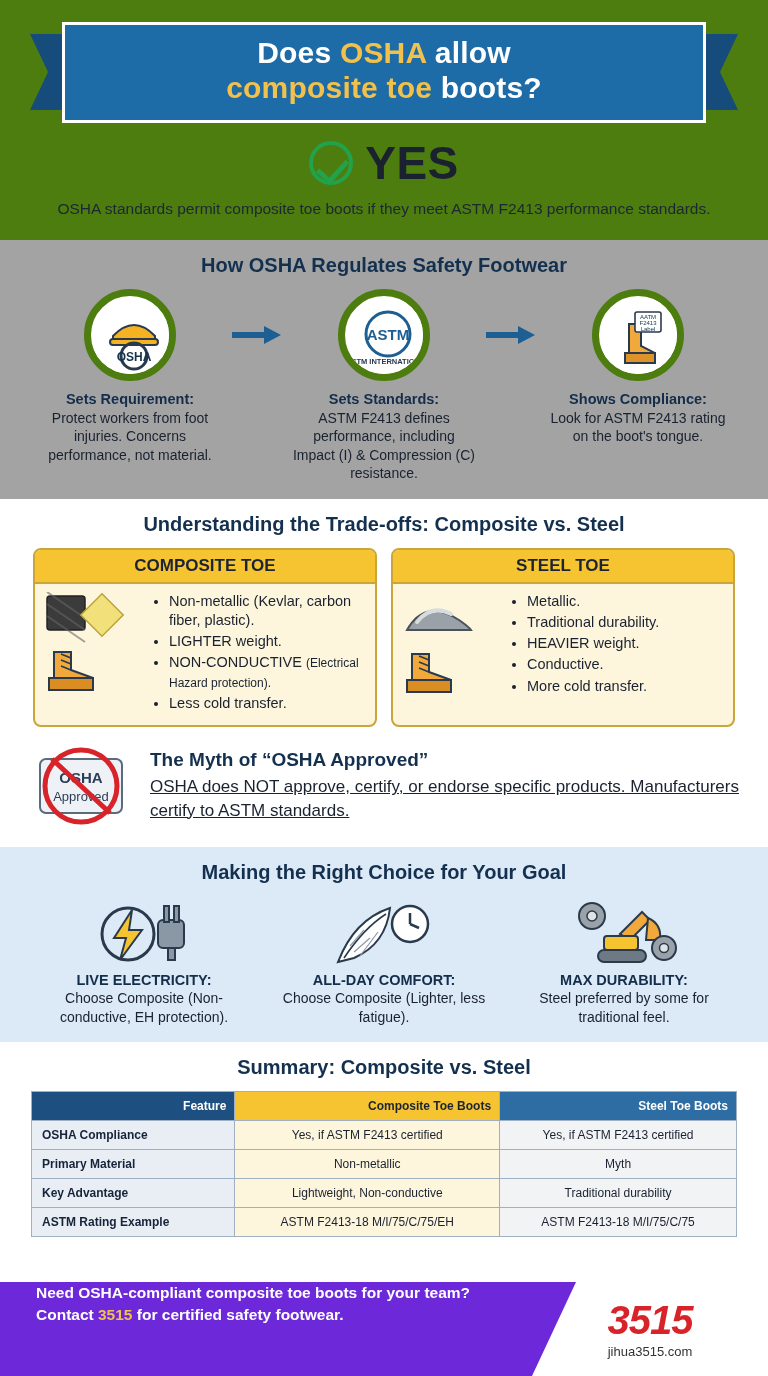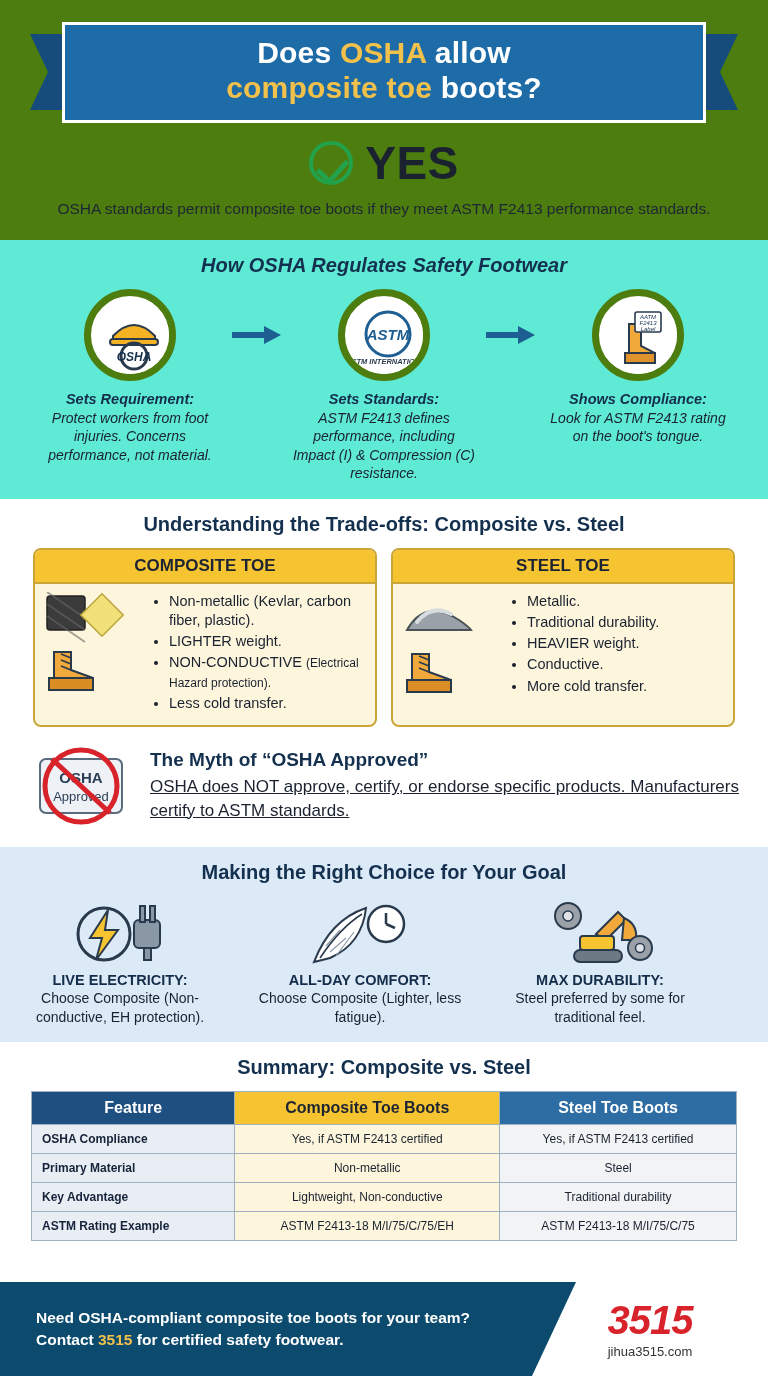--- a/index.html
+++ b/index.html
@@ -57,21 +57,21 @@
     border: solid #22a24a; border-width: 0 5px 5px 0;
     transform: rotate(42deg);
   }
   .yes-text { font-size: 46px; font-weight: bold; letter-spacing: .5px; }
   .yes-sub {
     text-align: center; font-size: 15.5px; line-height: 1.4;
     margin: 8px 30px 14px 30px; color: #1d2733;
   }
 
   
-  .band-blue { background: #5eead4; padding: 14px 0 16px 0; font-style: italic; }
+  .band-blue { background: #a3a3a3; padding: 14px 0 16px 0; }
   .sec-title {
     text-align: center; font-size: 20px; font-weight: bold;
     color: #14304f; margin-bottom: 12px;
   }
   .flow { display: flex; align-items: flex-start; justify-content: center; }
   .flow-col { width: 200px; text-align: center; }
   .badge {
     width: 92px; height: 92px; border-radius: 50%;
     background: #ffffff; border: 7px solid #4d7c0f;
     margin: 0 auto 10px auto; position: relative; overflow: hidden;
@@ -104,47 +104,47 @@
 
   
   .myth { display: flex; align-items: flex-start; padding: 10px 24px 14px 26px; gap: 14px; }
   .myth-art { width: 110px; flex: none; }
   .myth-txt { padding-top: 4px; }
   .myth-h { font-size: 19px; font-weight: bold; color: #14304f; }
   .myth-p { font-size: 17px; line-height: 1.38; margin-top: 4px; text-decoration: underline; }
 
   
   .choice { background: #dce9f6; padding: 14px 0 16px 0; }
-  .choice-row { display: flex; }
+  .choice-row { display: flex; justify-content: center; }
   .choice-col { width: 240px; text-align: center; padding: 0 8px; }
   .choice-art { height: 76px; display: flex; align-items: center; justify-content: center; }
   .choice-h { font-size: 14.5px; font-weight: bold; color: #132d4a; }
   .choice-p { font-size: 14px; line-height: 1.32; margin-top: 1px; }
 
   
   .summary { padding: 14px 0 10px 0; }
   table { border-collapse: collapse; margin: 0 auto; width: 706px; }
   th, td {
     border: 1px solid #9fb0c2; font-size: 12px; padding: 7px 8px;
     text-align: center;
   }
-  thead th { color: #ffffff; background: #1d4f80; font-weight: bold; font-size: 16px; }
+  thead th { color: #ffffff; background: #1d4f80; font-weight: bold; font-size: 12px; text-align: right; }
   thead th.c2 { background: #f5c430; color: #1c2433; }
   thead th.c3 { background: #2e6da4; }
   tbody td.feat {
     text-align: left; font-weight: bold; background: #e9eef4; color: #16233a;
     padding-left: 10px;
   }
   tbody td.comp { background: #fdf6dd; }
   tbody td.steel { background: #f1f3f5; }
 
   
   .footer {
     position: absolute; left: 0; bottom: 0; width: 768px; height: 94px;
-    background: #0c4a6e; display: flex; align-items: center; gap: 36px;
+    background: #6d28d9; display: flex;  gap: 36px;
   }
   .footer-left {
     flex: 1; padding: 0 0 0 36px; color: #ffffff;
     font-size: 15.5px; font-weight: bold; line-height: 1.45;
     position: relative; z-index: 2;
   }
   .footer-left .accent { color: #f2c14b; }
   .footer-right {
     width: 236px; height: 94px; background: #ffffff;
     clip-path: polygon(44px 0, 100% 0, 100% 100%, 0 100%);
@@ -378,21 +378,21 @@
       </thead>
       <tbody>
         <tr>
           <td class="feat">OSHA Compliance</td>
           <td class="comp">Yes, if ASTM F2413 certified</td>
           <td class="steel">Yes, if ASTM F2413 certified</td>
         </tr>
         <tr>
           <td class="feat">Primary Material</td>
           <td class="comp">Non-metallic</td>
-          <td class="steel">Steel</td>
+          <td class="steel">Myth</td>
         </tr>
         <tr>
           <td class="feat">Key Advantage</td>
           <td class="comp">Lightweight, Non-conductive</td>
           <td class="steel">Traditional durability</td>
         </tr>
         <tr>
           <td class="feat">ASTM Rating Example</td>
           <td class="comp">ASTM F2413-18 M/I/75/C/75/EH</td>
           <td class="steel">ASTM F2413-18 M/I/75/C/75</td>

